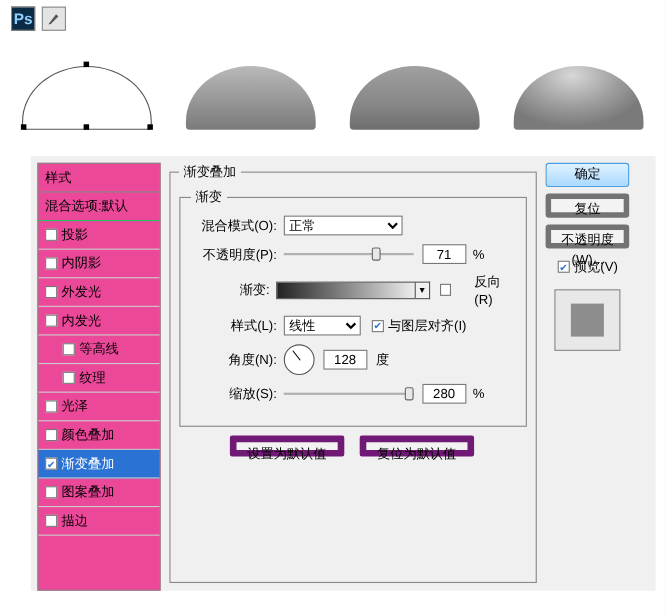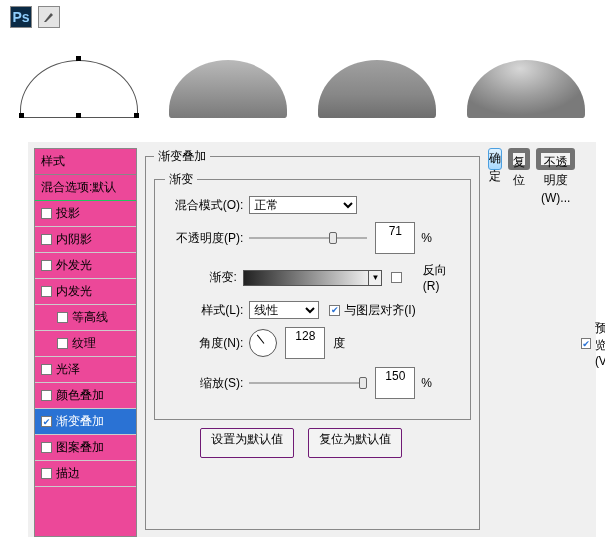--- a/index.html
+++ b/index.html
@@ -36,30 +36,30 @@
   fieldset.outer { border:1px solid #888; height: 382px; padding:6px 8px 8px 8px; }
   fieldset.outer > legend { padding: 0 4px; }
   fieldset.inner { border:1px solid #888; padding:8px 10px 12px 10px; }
   fieldset.inner > legend { padding: 0 4px; }
   .row { display:flex; align-items:center; margin-bottom:8px; }
   .row-label { width:78px; text-align:right; margin-right:6px; }
   select { height:18px; border:1px solid #777; background:#fff; }
   .slider { position:relative; height:14px; display:inline-block; }
   .slider-track { position:absolute; top:6px; left:0; right:0; height:2px; background:#b0b0b0; }
   .slider-thumb { position:absolute; top:1px; width:8px; height:12px; background:#e8e8e8; border:1px solid #666; border-radius:2px; }
-  .num { width:40px; height:32px; border:1px solid #777; background:#fff; text-align:center; line-height:16px; display:inline-block; }
+  .num { width:40px; height:18px; border:1px solid #777; background:#fff; text-align:center; line-height:16px; display:inline-block; }
   .grad-bar { width:138px; height:16px; border:1px solid #555; background: linear-gradient(to right,#222 0%, #ededed 100%); display:inline-block; }
   .dd { width:14px; height:16px; border:1px solid #555; border-left:none; display:inline-flex; align-items:center; justify-content:center; font-size:8px; }
   .angle-dial { width:28px; height:28px; border:1px solid #555; border-radius:50%; position:relative; display:inline-block; background:#fff; }
   .angle-needle { position:absolute; width:11px; height:1px; background:#000; top:13px; left:14px; transform-origin: left center; }
   .btn-row { display:flex; gap:14px; margin-top:8px; margin-left:46px; }
-  .btn { padding:2px 10px; height:30px; border:1px solid #701a75; background:#f3f3f3; border-radius:2px; cursor:pointer; line-height:16px;}
-
-  
-  .right-col { width:108px; padding-right:24px; display:flex; gap:6px; }
+  .btn { padding:2px 10px; height:19px; border:6px solid #701a75; background:#f3f3f3; border-radius:2px; cursor:pointer; line-height:16px;}
+
+  
+  .right-col { width:108px; padding-right:24px; display:flex; flex-direction:column; gap:6px; }
   .rbtn { height:22px; border:5px solid #737373; border-radius:3px; background:#f3f3f3; text-align:center; line-height:18px; cursor:pointer; }
   .rbtn.primary { background: linear-gradient(#dff2ff,#a9d9ff); border:1px solid #4b9fe0; }
   .preview-chk { display:flex; align-items:center; gap:4px; justify-content:center; margin-top:2px;}
   .swatch-box { width:60px; height:56px; border:1px solid #888; margin:6px auto 0; background:#e8e8e8; display:flex; align-items:center; justify-content:center;}
   .swatch-inner { width:30px; height:30px; background:#8d8d8d; }
 </style>
 </head>
 <body>
 
 <div class="topbar">
@@ -192,21 +192,21 @@
           <span style="margin-left:8px">度</span>
         </div>
 
         <div class="row">
           <span class="row-label">缩放(S):</span>
           <span class="slider" style="width:118px">
             <span class="slider-track"></span>
               <span class="slider-thumb" style="left:110px"></span>
           </span>
           <span style="width:8px"></span>
-          <span class="num">150</span>
+          <span class="num">280</span>
           <span style="margin-left:6px">%</span>
         </div>
       </fieldset>
 
       <div class="btn-row">
         <div class="btn">设置为默认值</div>
         <div class="btn">复位为默认值</div>
       </div>
     </fieldset>
   </div>

